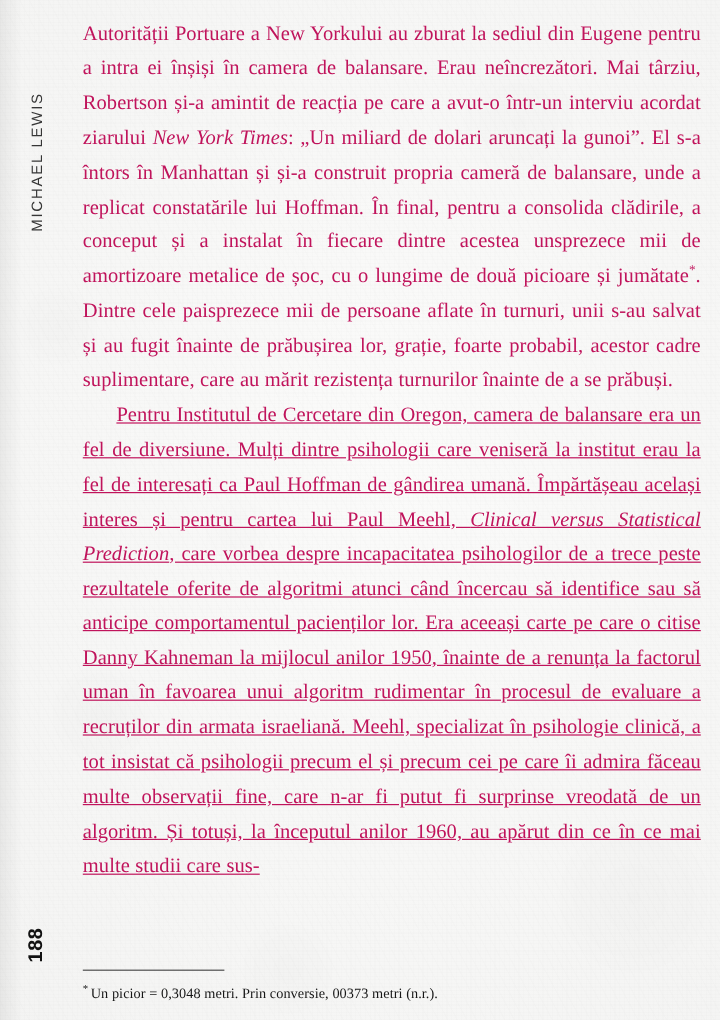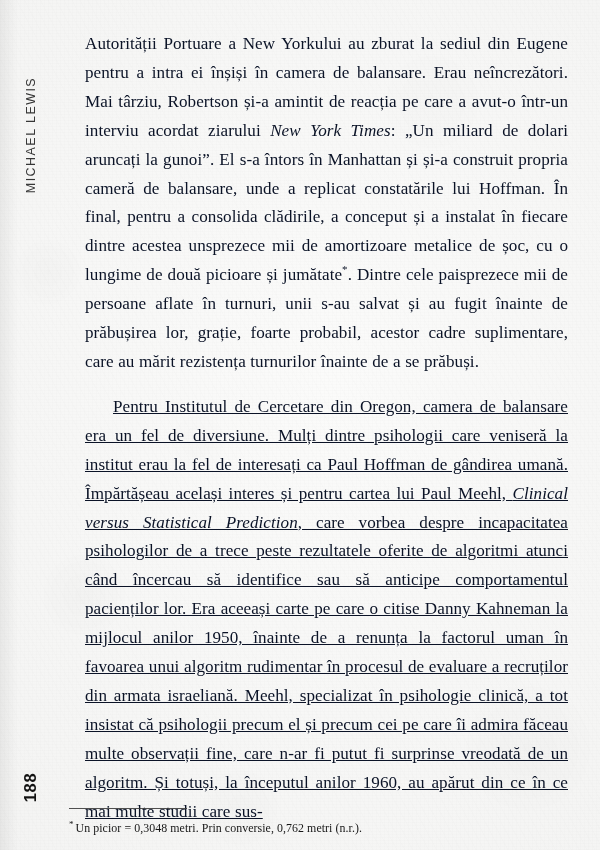--- a/index.html
+++ b/index.html
@@ -110,26 +110,26 @@
 
   
   #text-column {
     position: absolute;
     left: 69px;
     top: 14px;
     width: 515px;
   }
 
   .para {
-    margin: 16px;
+    margin: 0;
     text-align: justify;
     text-justify: inter-word;
     font-size: 17.1px;
     line-height: 28.9px;
-    color: #0f172a;
+    color: #be185d;
     word-spacing: .2px;
     letter-spacing: .05px;
     text-rendering: optimizeLegibility;
   }
   .para + .para {
     text-indent: 28px;
     text-decoration: underline;
   }
   .para i, .para em {
     font-style: italic;
@@ -193,17 +193,17 @@
 
   <div id="text-column">
 
   <p class="para" style="text-indent: 0px;"><span>Autorității Portuare a New Yorkului au zburat la sediul din Eugene pentru a intra ei înșiși în camera de balansare. Erau neîncrezători. Mai târziu, Robertson și-a amintit de reacția pe care a avut-o într-un interviu acordat ziarului </span><i>New York Times</i><span>: „Un miliard de dolari aruncați la gunoi”. El s-a întors în Manhattan și și-a construit propria cameră de balansare, unde a replicat constatările lui Hoffman. În final, pentru a consolida clădirile, a conceput și a instalat în fiecare dintre acestea unsprezece mii de amortizoare metalice de șoc, cu o lungime de două picioare și jumătate</span><sup class="fn-marker">*</sup><span>. Dintre cele paisprezece mii de persoane aflate în turnuri, unii s-au salvat și au fugit înainte de prăbușirea lor, grație, foarte probabil, acestor cadre suplimentare, care au mărit rezistența turnurilor înainte de a se prăbuși.</span></p>
       <p class="para"><span>Pentru Institutul de Cercetare din Oregon, camera de balansare era un fel de diversiune. Mulți dintre psihologii care veniseră la institut erau la fel de interesați ca Paul Hoffman de gândirea umană. Împărtășeau același interes și pentru cartea lui Paul Meehl, </span><i>Clinical versus Statistical Prediction</i><span>, care vorbea despre incapacitatea psihologilor de a trece peste rezultatele oferite de algoritmi atunci când încercau să identifice sau să anticipe comportamentul pacienților lor. Era aceeași carte pe care o citise Danny Kahneman la mijlocul anilor 1950, înainte de a renunța la factorul uman în favoarea unui algoritm rudimentar în procesul de evaluare a recruților din armata israeliană. Meehl, specializat în psihologie clinică, a tot insistat că psihologii precum el și precum cei pe care îi admira făceau multe observații fine, care n-ar fi putut fi surprinse vreodată de un algoritm. Și totuși, la începutul anilor 1960, au apărut din ce în ce mai multe studii care sus-</span></p>
     </div>
 
   <div id="footnote-block">
     <div id="footnote-rule"></div>
     <p id="footnote-text">
-      <span class="fn-star">*</span><span>Un picior = 0,3048 metri. Prin conversie, 0,762 metri (n.r.).</span>
+      <span class="fn-star">*</span><span>Un picior = 0,3048 metri. Prin conversie, 00373 metri (n.r.).</span>
     </p>
   </div>
 
 </div>
 
 </body></html>

